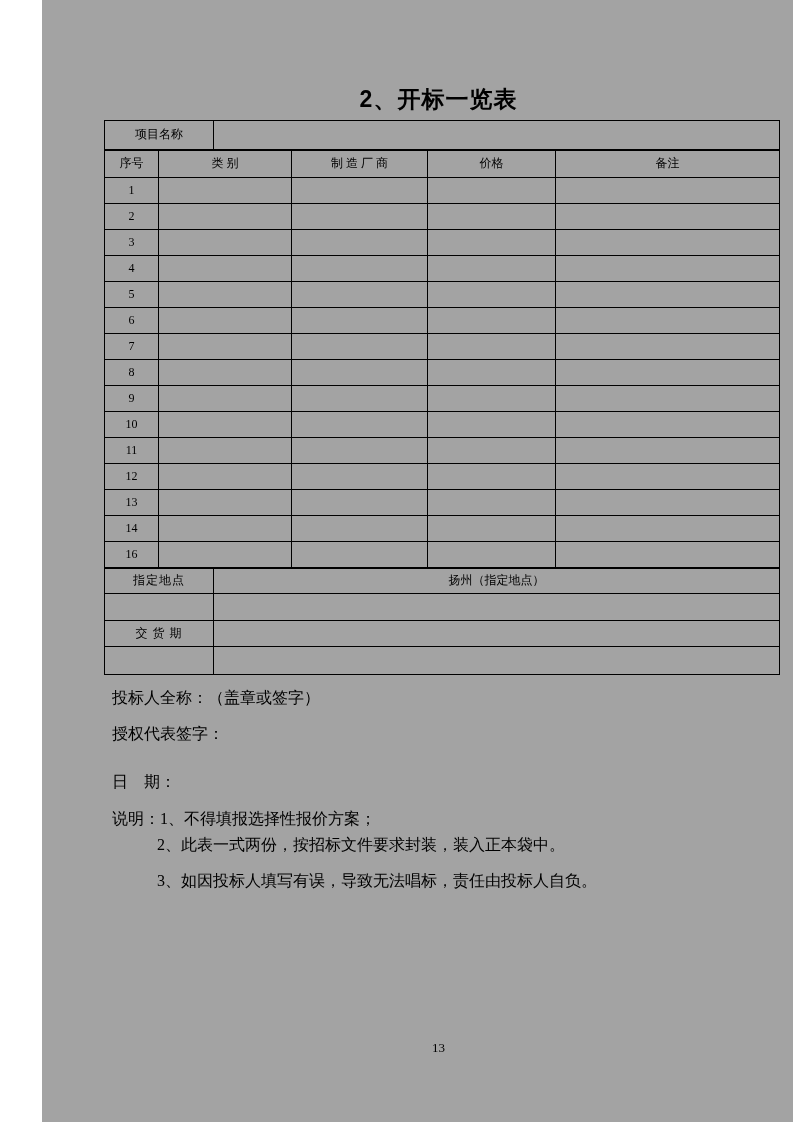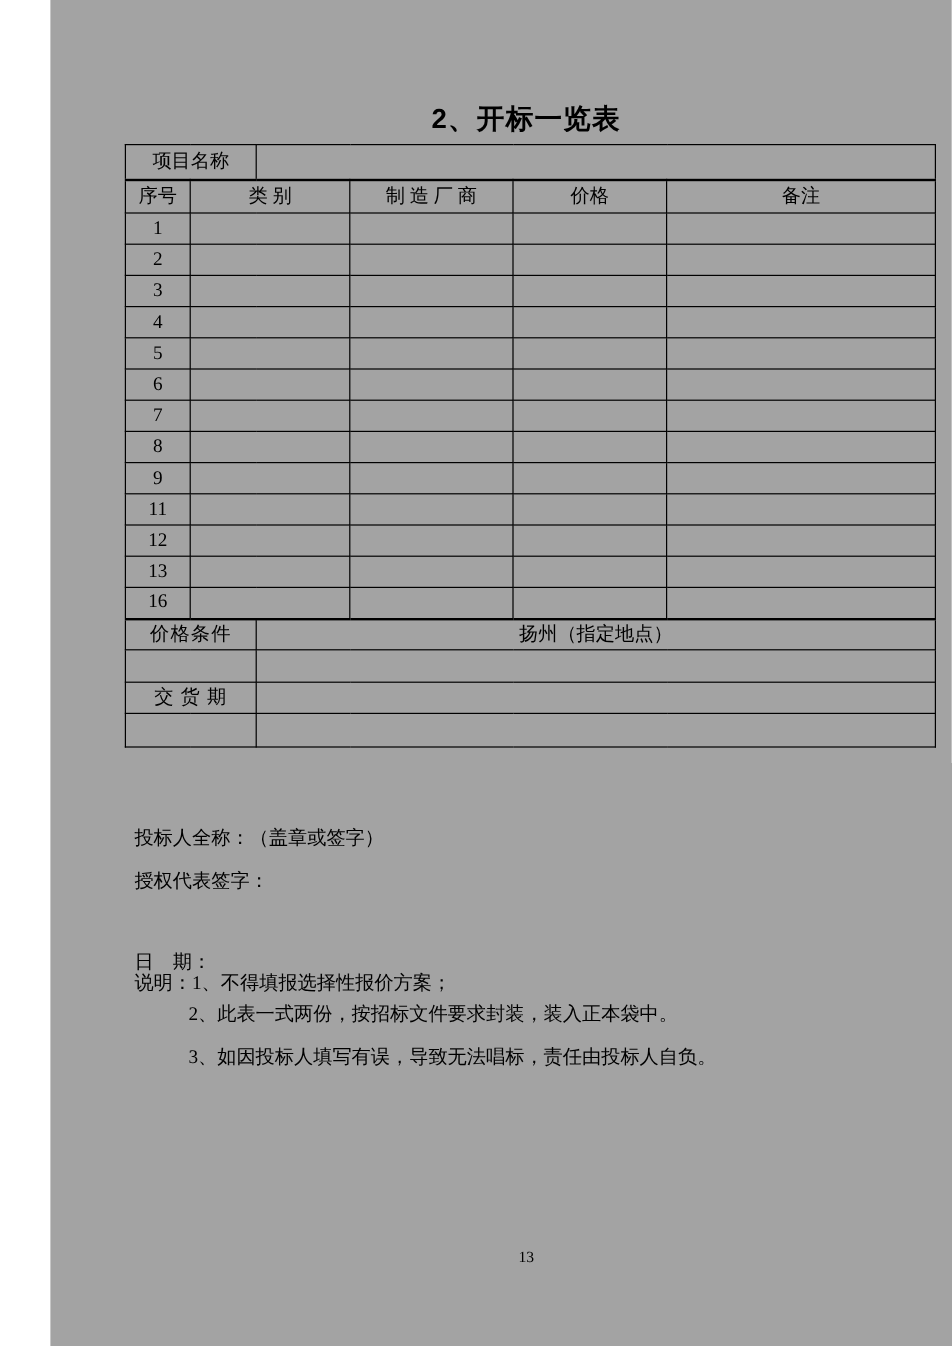--- a/index.html
+++ b/index.html
@@ -25,21 +25,21 @@
     font-size: 23px;
     letter-spacing: 1px;
   }
   table.bid-table {
     position: absolute;
     left: 62px;
     top: 120px;
     width: 675px;
     border-collapse: collapse;
     table-layout: fixed;
-    font-size: 16px;
+    font-size: 12px;
   }
   table.bid-table td, table.bid-table th {
     border: 1px solid #000000;
     text-align: center;
     vertical-align: middle;
     font-weight: normal;
     padding: 0;
     overflow: hidden;
   }
   tr.project-row { height: 29px; }
@@ -54,21 +54,21 @@
   td.value-cell {
     text-align: left;
     padding-left: 9px;
     font-family: Liberation Serif, serif;
   }
   td.bold-label { font-weight: bold; letter-spacing: 1px; }
   .footer-block { position: absolute; left: 0; top: 0; width: 100%; font-size: 16px; }
   .f-line { position: absolute; white-space: pre; }
   .line-bidder { left: 70px; top: 688px; }
   .line-rep    { left: 70px; top: 724px; }
-  .line-date   { left: 70px; top: 792px; }
+  .line-date   { left: 70px; top: 772px; }
   .line-note1  { left: 70px; top: 809px; }
   .line-note2  { left: 115px; top: 835px; }
   .line-note3  { left: 115px; top: 871px; text-align: right; }
   .page-number {
     position: absolute;
     top: 1040px;
     left: 0;
     width: 100%;
     text-align: center;
     font-size: 13px;
@@ -159,49 +159,63 @@
         <td></td>
       </tr>
       <tr class="data-row">
         <td>9</td>
         <td colspan="2"></td>
         <td></td>
         <td></td>
         <td></td>
       </tr>
       <tr class="data-row">
+        <td>10</td>
+        <td colspan="2"></td>
+        <td></td>
+        <td></td>
+        <td></td>
+      </tr>
+      <tr class="data-row">
         <td>11</td>
         <td colspan="2"></td>
         <td></td>
         <td></td>
         <td></td>
       </tr>
       <tr class="data-row">
         <td>12</td>
         <td colspan="2"></td>
         <td></td>
         <td></td>
         <td></td>
       </tr>
       <tr class="data-row">
         <td>13</td>
+        <td colspan="2"></td>
+        <td></td>
+        <td></td>
+        <td></td>
+      </tr>
+      <tr class="data-row">
+        <td>14</td>
         <td colspan="2"></td>
         <td></td>
         <td></td>
         <td></td>
       </tr>
       <tr class="data-row last">
         <td>16</td>
         <td colspan="2"></td>
         <td></td>
         <td></td>
         <td></td>
       </tr>
       <tr class="cond-row">
-        <td colspan="2" class="bold-label">价格条件</td>
+        <td colspan="2" class="bold-label">指定地点</td>
         <td colspan="4" class="value-cell">扬州（指定地点）</td>
       </tr>
       <tr class="cond-empty-row">
         <td colspan="2"></td>
         <td colspan="4" class="value-cell"></td>
       </tr>
       <tr class="delivery-row">
         <td colspan="2" class="bold-label">交 货 期</td>
         <td colspan="4" class="value-cell"></td>
       </tr>

